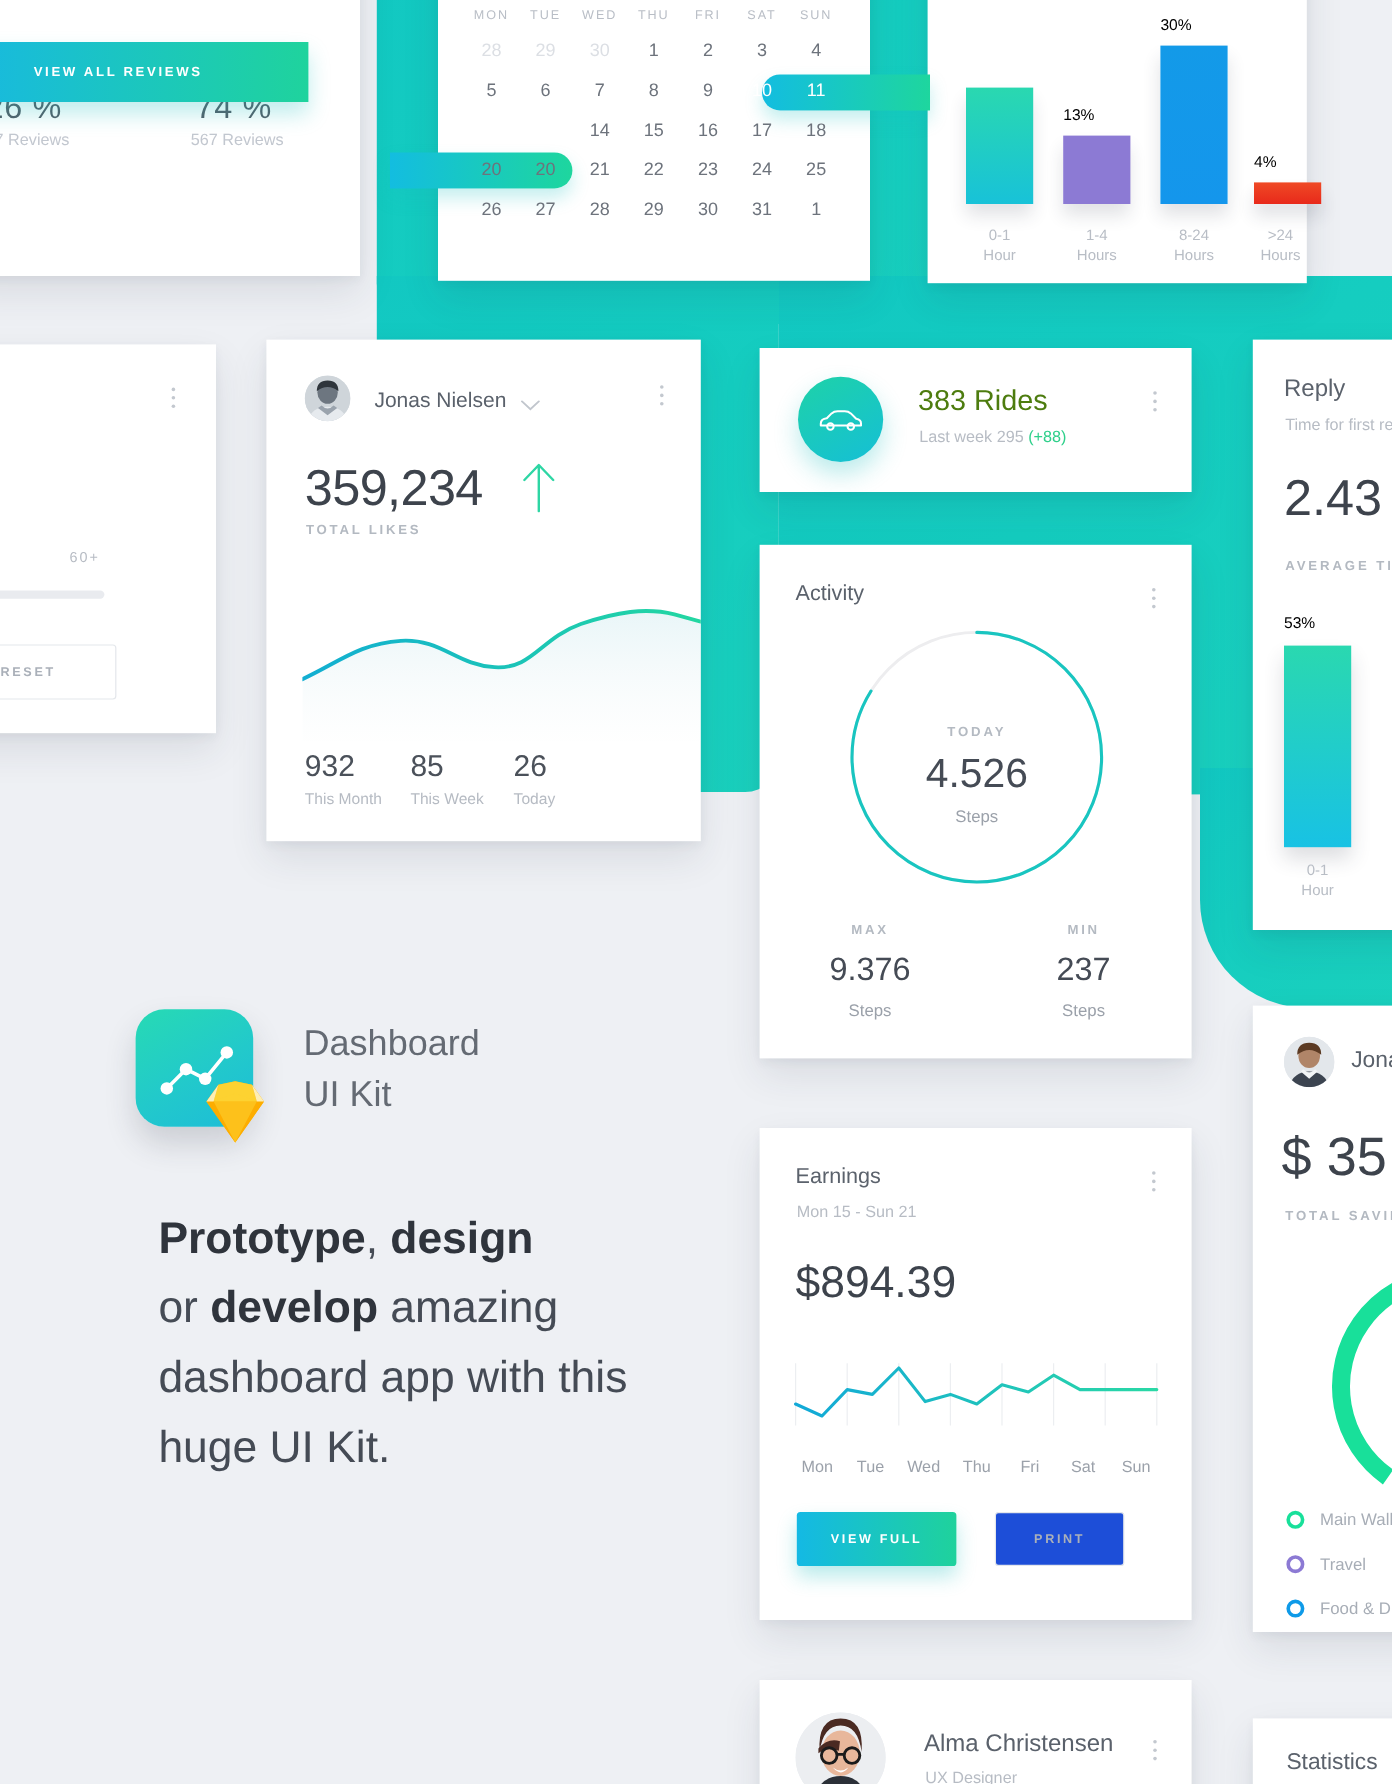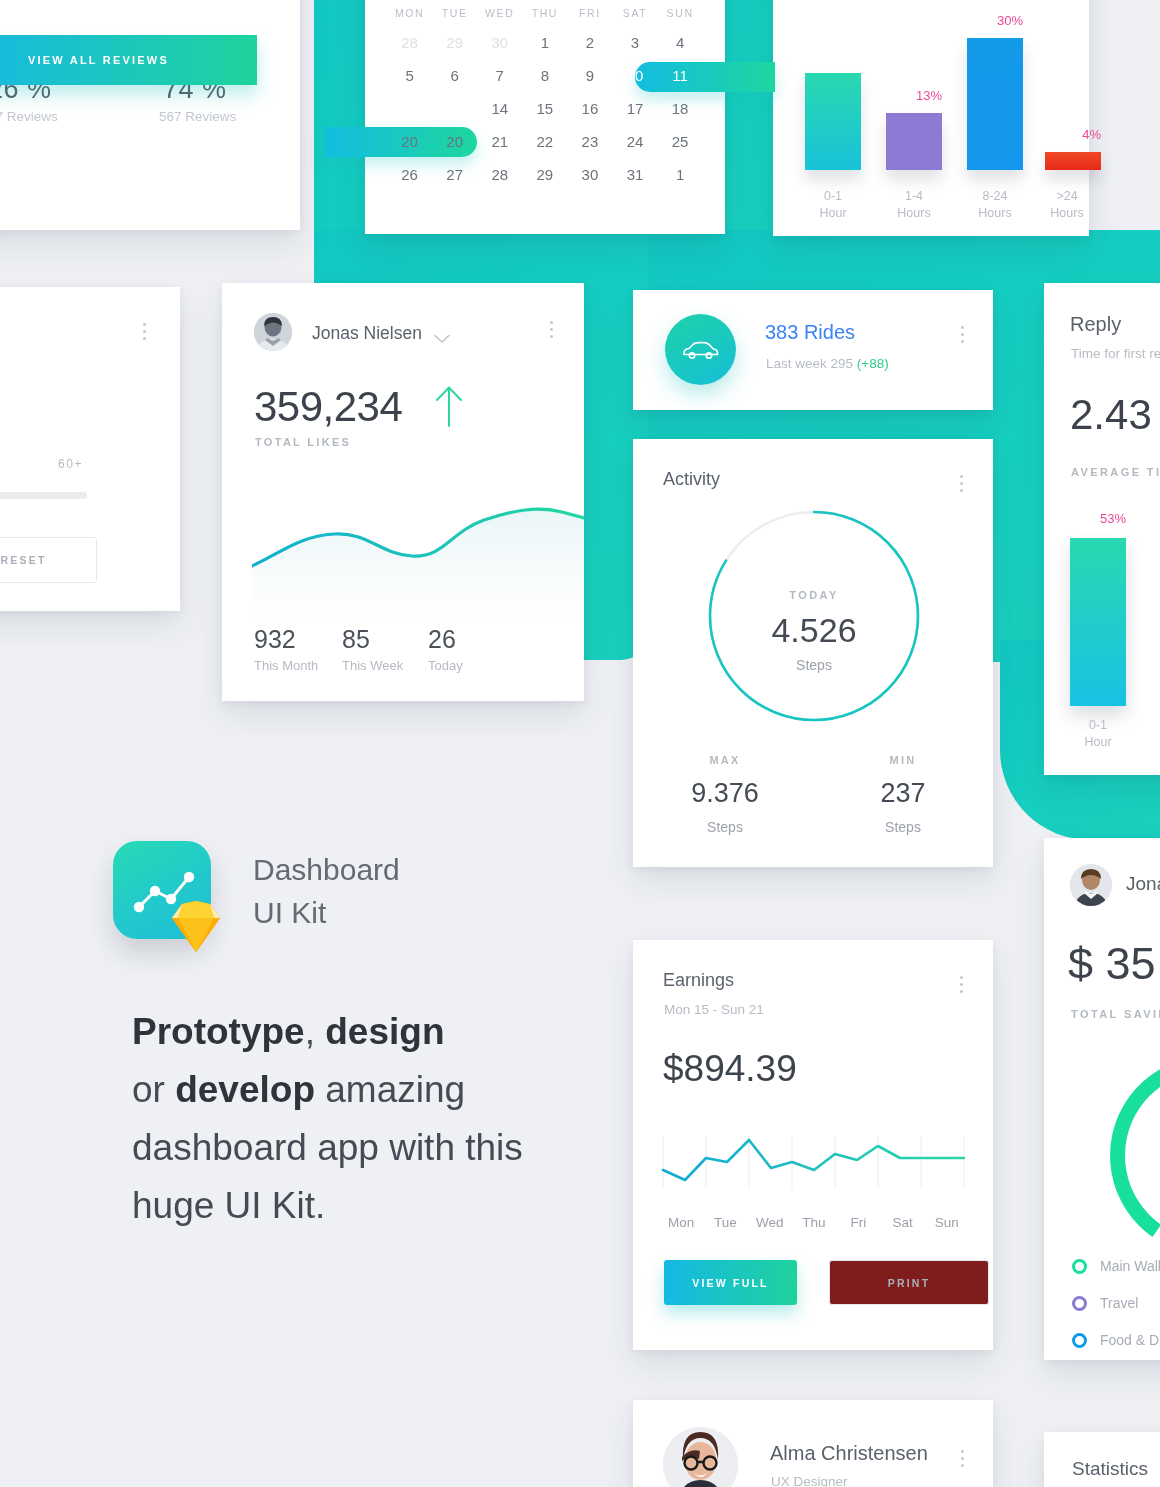--- a/index.html
+++ b/index.html
@@ -84,21 +84,21 @@
     background: linear-gradient(90deg,#13bde0 0%, #1ed69e 100%);
     box-shadow: 0 8px 14px rgba(25,190,190,0.25);
   }
   #pill-1011 { left: 248px; top: 62px; width: 140px; border-radius: 15px 0 0 15px; }
   #pill-1213 { left: -62px; top: 127px; width: 152px; border-radius: 0 15px 15px 0; }
 
   
   #replytime-card { left: 773px; top: -52px; width: 316px; height: 288px; }
   .bc-bar { position: absolute; bottom: 66px; box-shadow: 0 10px 14px rgba(42,52,68,0.14); }
   .bc-label { position: absolute; text-align: center; font-size: 12.5px; color: #b8bdc5; line-height: 1.35; }
-  .bc-val { position: absolute; text-align: right; font-size: 13px; color: #ec4899; }
+  .bc-val { position: absolute; text-align: left; font-size: 13px; color: #000000; }
 
   
   #slider-card { left: -60px; top: 287px; width: 240px; height: 324px; }
   .slider-track {
     position: absolute; left: -60px; top: 205px; width: 207px; height: 7px;
     border-radius: 4px; background: #e9ebef;
   }
   #slider-value { position: absolute; left: 118px; top: 170px; font-size: 12px; letter-spacing: 1.6px; color: #b7bcc4; }
   #reset-button {
     position: absolute; left: 10px; top: 250px; width: 147px; height: 46px;
@@ -124,26 +124,26 @@
   .ministat .l { font-size: 13px; color: #b6bbc3; margin-top: 4px; }
 
   
   #rides-card { left: 633px; top: 290px; width: 360px; height: 120px; }
   #rides-icon {
     position: absolute; left: 32px; top: 24px; width: 71px; height: 71px;
     border-radius: 50%; background: linear-gradient(150deg,#1ed2a8 0%, #15bfd6 100%);
     box-shadow: 0 10px 20px rgba(25,190,190,0.30);
     display: flex; align-items: center; justify-content: center;
   }
-  #rides-title { position: absolute; left: 132px; top: 31px; font-size: 20px; color: #3b82f6; font-weight: 300; }
+  #rides-title { position: absolute; left: 132px; top: 31px; font-size: 24px; color: #4d7c0f; font-weight: 300; }
   #rides-sub { position: absolute; left: 133px; top: 66px; font-size: 13.5px; color: #b7bcc4; }
   #rides-sub b { color: #2fd08b; font-weight: normal; }
 
   
-  #activity-card { left: 633px; top: 439px; width: 360px; height: 428px; }
+  #activity-card { left: 633px; top: 454px; width: 360px; height: 428px; }
   #activity-title { position: absolute; left: 30px; top: 30px; font-size: 18px; color: #5b626c; }
   #activity-ring { position: absolute; left: 72px; top: 68px; width: 218px; height: 218px; }
   #ring-today { position: absolute; left: 0; right: 0; top: 82px; text-align: center; font-size: 11px; letter-spacing: 2.4px; color: #b4bac2; font-weight: 600; }
   #ring-steps-value { position: absolute; left: 0; right: 0; top: 104px; text-align: center; font-size: 34px; font-weight: 300; color: #454b55; }
   #ring-steps-label { position: absolute; left: 0; right: 0; top: 150px; text-align: center; font-size: 14px; color: #9ba1aa; }
   .act-stat { position: absolute; text-align: center; width: 140px; }
   .act-stat .k { font-size: 11px; letter-spacing: 2.2px; color: #b4bac2; font-weight: 600; }
   .act-stat .v { font-size: 27px; font-weight: 300; color: #454b55; margin-top: 12px; }
   .act-stat .u { font-size: 14px; color: #9ba1aa; margin-top: 10px; }
 
@@ -163,22 +163,22 @@
   #earn-days { position: absolute; left: 26px; top: 275px; width: 310px; display: flex; }
   #earn-days span { flex: 1; text-align: center; font-size: 13.5px; color: #9ba1aa; }
   #btn-viewfull {
     position: absolute; left: 31px; top: 320px; width: 133px; height: 45px;
     background: linear-gradient(90deg,#14b9e4 0%, #1fd29c 100%);
     color: #fff; font-size: 10.5px; letter-spacing: 2.2px; font-weight: 600;
     display: flex; align-items: center; justify-content: center; border-radius: 3px;
     box-shadow: 0 9px 16px rgba(25,190,190,0.30);
   }
   #btn-print {
-    position: absolute; left: 196px; top: 320px; width: 160px; height: 45px;
-    border: 1px solid #e4e7eb; background: #7f1d1d; border-radius: 3px;
+    position: absolute; left: 196px; top: 320px; width: 108px; height: 45px;
+    border: 1px solid #e4e7eb; background: #1d4ed8; border-radius: 3px;
     color: #aab0b9; font-size: 10.5px; letter-spacing: 2.2px; font-weight: 600;
     display: flex; align-items: center; justify-content: center;
   }
 
   
   #savings-card { left: 1044px; top: 838px; width: 330px; height: 522px; }
   #avatar-jonas2 {
     position: absolute; left: 26px; top: 26px; width: 42px; height: 42px;
     border-radius: 50%; overflow: hidden; background: #e1e5ea;
   }

